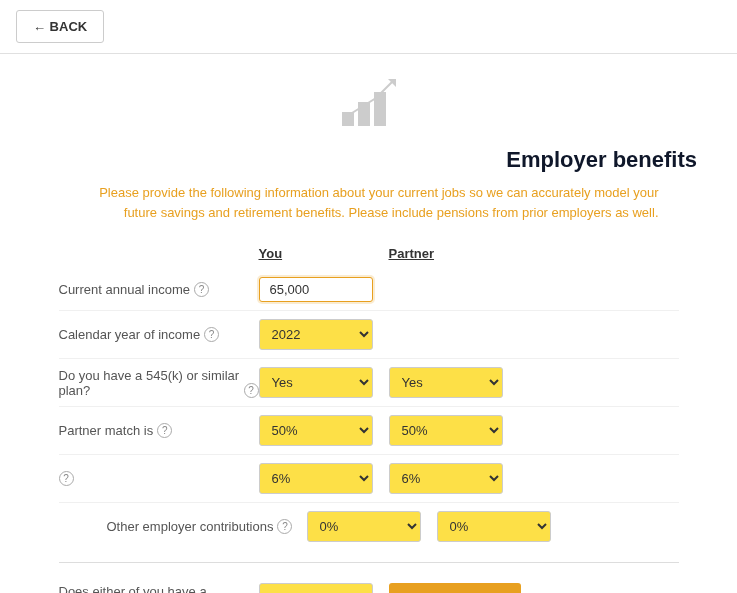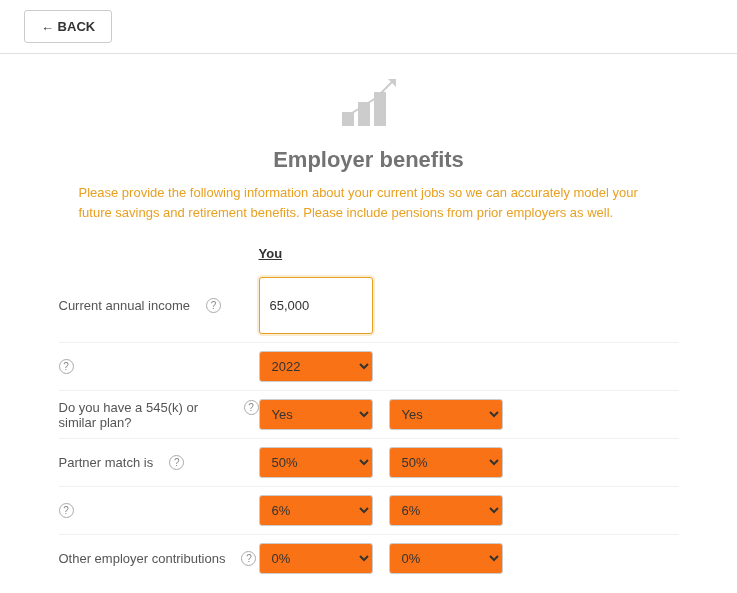--- a/index.html
+++ b/index.html
@@ -9,21 +9,21 @@
       background: #fff;
       color: #333;
       width: 737px;
       min-height: 593px;
     }
 
     .top-nav {
       display: flex;
       justify-content: space-between;
       align-items: center;
-      padding: 10px 24px;
+      padding: 10px 16px;
       border-bottom: 1px solid #e0e0e0;
     }
 
     .nav-btn {
       border: 1px solid #ccc;
       background: #fff;
       padding: 8px 16px;
       cursor: pointer;
       font-size: 13px;
       font-weight: bold;
@@ -38,29 +38,29 @@
     .icon-area {
       text-align: center;
       margin-bottom: 10px;
     }
 
     .chart-icon {
       display: inline-block;
     }
 
     .page-title {
-      text-align: center;
+      text-align: right;
       font-size: 22px;
       font-weight: bold;
-      color: #737373;
+      color: #0f172a;
       margin-bottom: 10px;
     }
 
     .page-subtitle {
-      text-align: left;
+      text-align: right;
       font-size: 13px;
       color: #e8a020;
       margin-bottom: 24px;
       line-height: 1.5;
       max-width: 580px;
       margin-left: auto;
       margin-right: auto;
     }
 
     .form-section {
@@ -90,29 +90,30 @@
 
     .form-row {
       display: flex;
       align-items: center;
       padding: 8px 0;
       border-bottom: 1px solid #f0f0f0;
     }
 
     .form-row:last-child {
       border-bottom: none;
+      margin-left: 48px;
     }
 
     .row-label {
       width: 200px;
       font-size: 13px;
       color: #555;
       display: flex;
-      align-items: flex-start;
-      gap: 16px;
+      align-items: flex-end;
+      gap: 4px;
     }
 
     .help-icon {
       display: inline-flex;
       align-items: center;
       justify-content: center;
       width: 15px;
       height: 15px;
       border-radius: 50%;
       border: 1px solid #aaa;
@@ -122,41 +123,41 @@
       flex-shrink: 0;
     }
 
     .row-inputs {
       display: flex;
       gap: 16px;
     }
 
     .input-field {
       width: 114px;
-      padding: 20px 10px;
+      padding: 4px 10px;
       border: 1px solid #ccc;
       border-radius: 3px;
       font-size: 13px;
       color: #333;
       outline: none;
     }
 
     .input-field.active-border {
       border-color: #e8a020;
       box-shadow: 0 0 0 2px rgba(232,160,32,0.2);
     }
 
     .select-field {
       width: 114px;
       padding: 6px 8px;
       border: 1px solid #ccc;
       border-radius: 3px;
       font-size: 13px;
       color: #333;
-      background: #f97316;
+      background: #fde047;
       cursor: pointer;
       outline: none;
       appearance: auto;
     }
 
     .divider {
       border: none;
       border-top: 1px solid #ddd;
       margin: 16px 0;
     }
@@ -218,36 +219,38 @@
       </svg>
     </div>
   </div>
 
   <div class="page-title">Employer benefits</div>
 
   <div class="page-subtitle">Please provide the following information about your current jobs so we can accurately model your future savings and retirement benefits. Please include pensions from prior employers as well.</div>
 
   <div class="column-headers form-section">
     <div class="col-header">You</div>
+    <div class="col-header">Partner</div>
   </div>
 
   <div class="form-section">
 
     <div class="form-row">
       <div class="row-label">
         <span>Current annual income</span>
         <span class="help-icon">?</span>
       </div>
       <div class="row-inputs">
         <input class="input-field active-border" type="text" value="65,000" style="">
       </div>
     </div>
 
     <div class="form-row">
       <div class="row-label">
+        <span>Calendar year of income</span>
         <span class="help-icon">?</span>
       </div>
       <div class="row-inputs">
         <select class="select-field">
           <option>2020</option>
           <option>2021</option>
           <option selected="">2022</option>
           <option>2023</option>
           <option>2024</option>
         </select>

